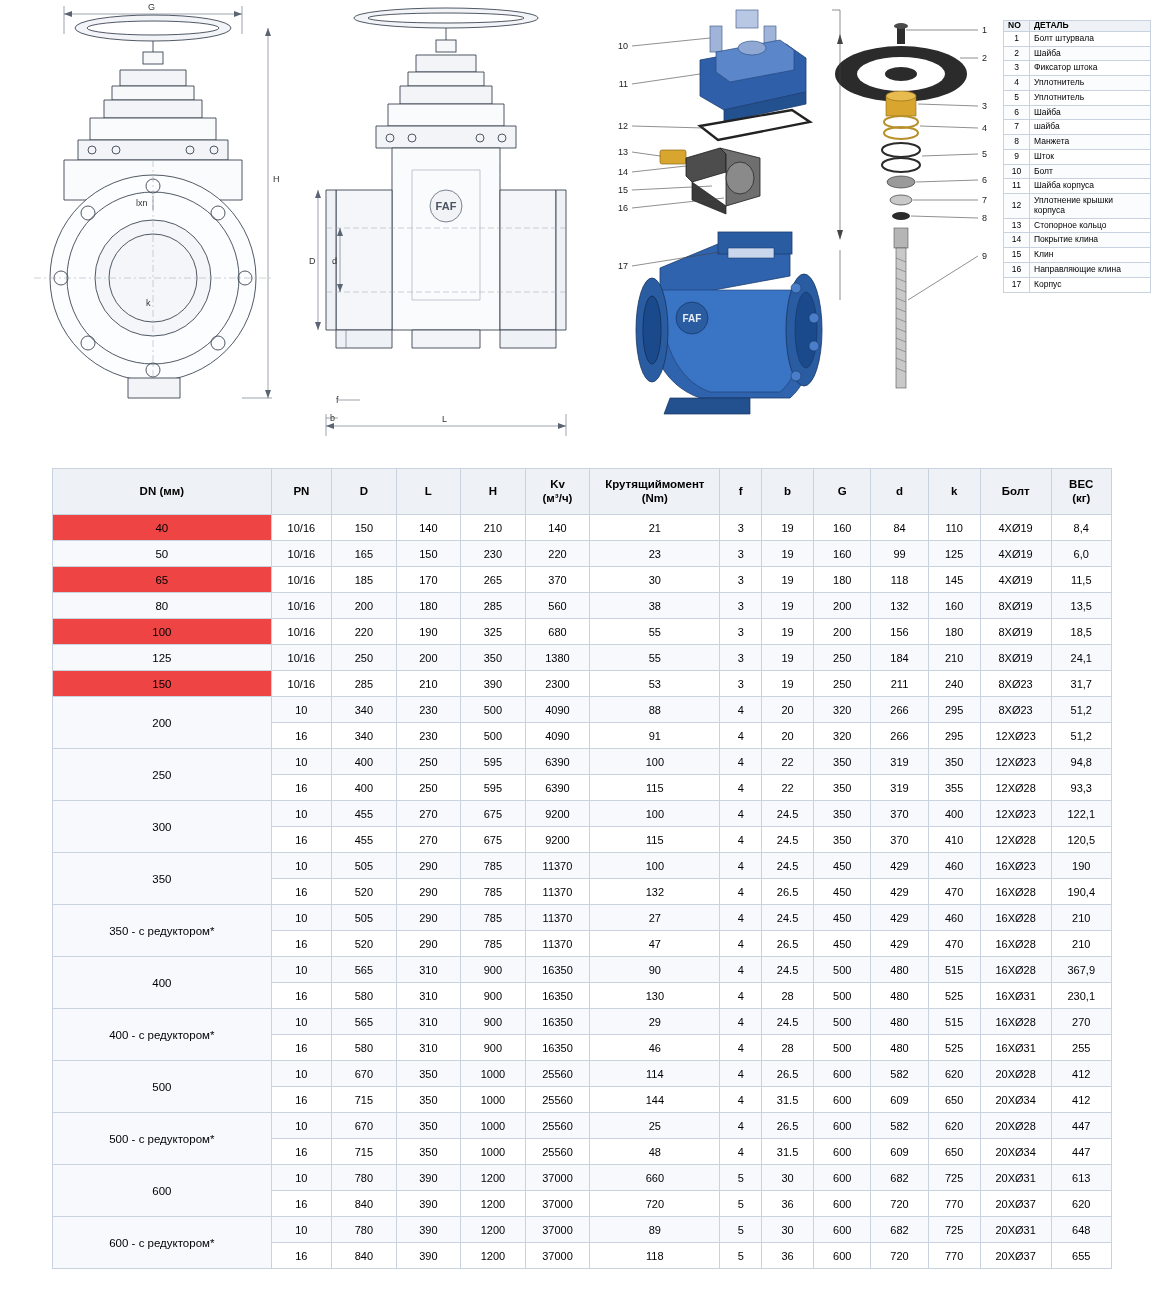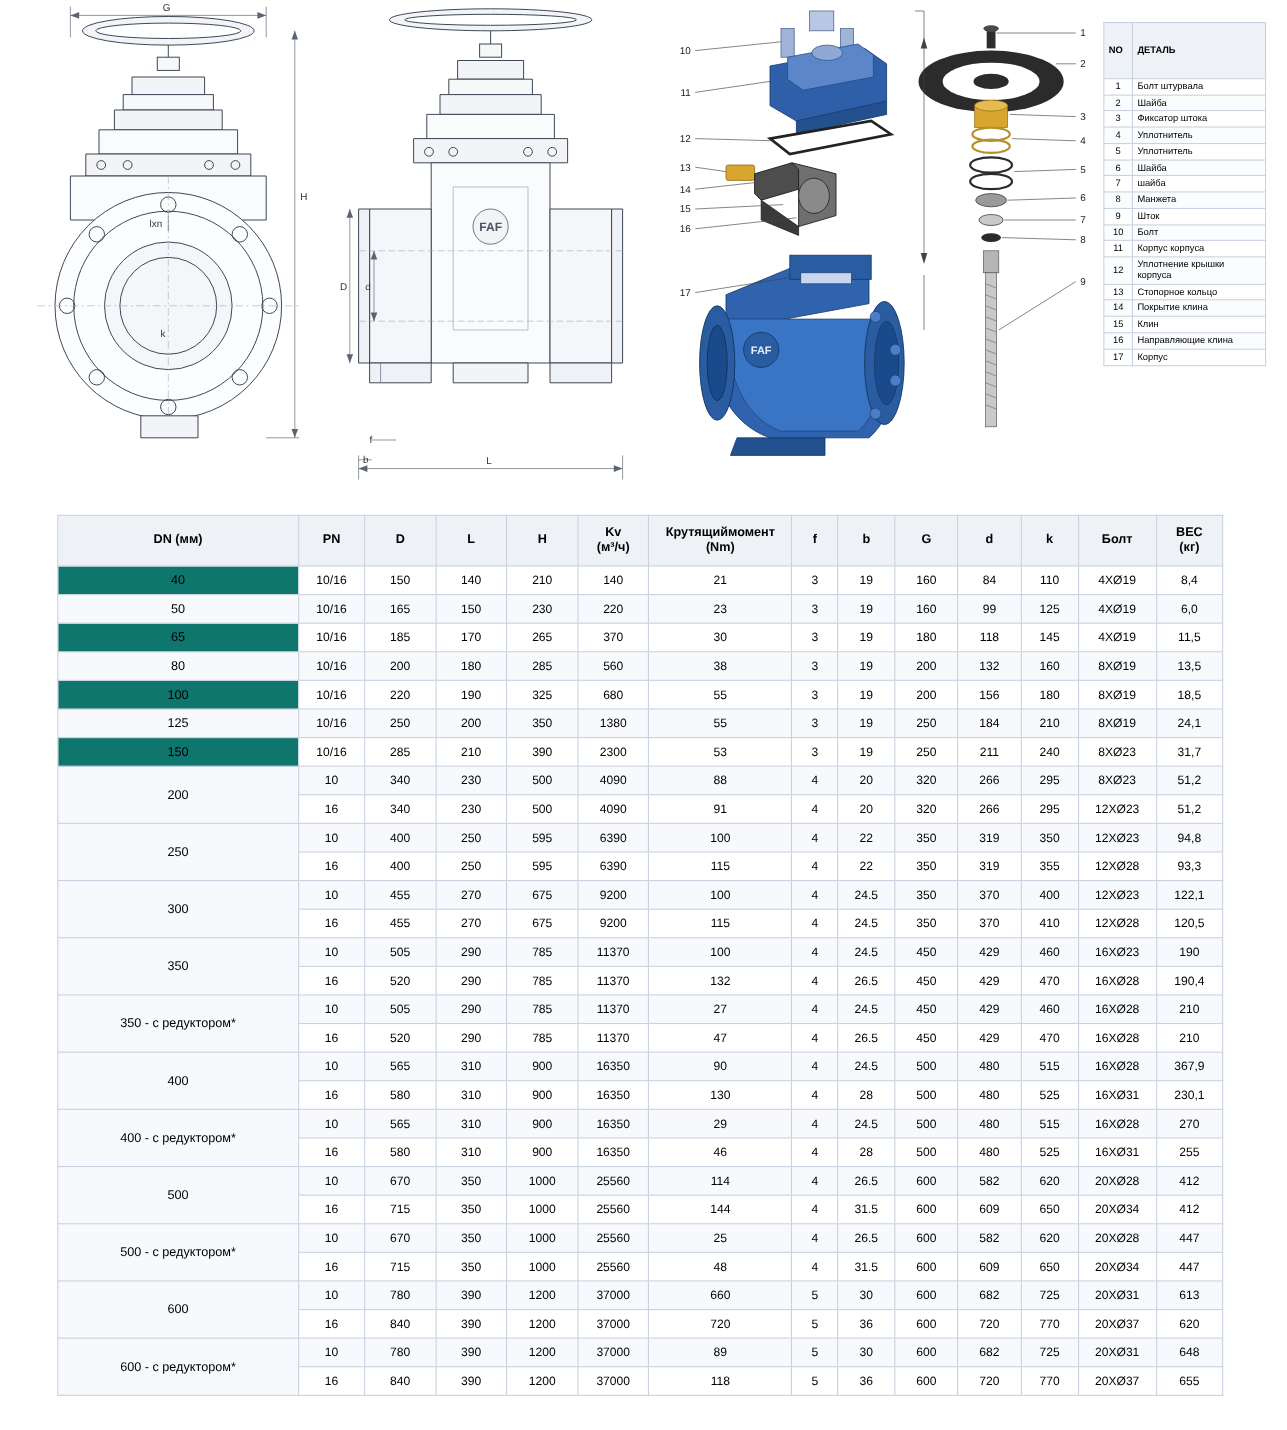--- a/index.html
+++ b/index.html
@@ -32,21 +32,21 @@
     border: 1px solid #c9d3e0;
     padding: 2px 4px;
     text-align: left;
     vertical-align: middle;
     line-height: 1.15;
   }
   .legend thead th {
     background: #eef2f7;
     font-weight: bold;
     font-size: 8.5px;
-    padding: 20px 4px;
+    padding: 0 4px;
   }
   .legend td.no { width: 26px; text-align: center; }
   .legend tbody tr:nth-child(even) { background: #fbfcfe; }
 
   
   .spec-wrap { position: absolute; left: 52px; top: 468px; width: 1064px; }
   table.spec {
     border-collapse: collapse;
     width: 1060px;
     font-size: 11px;
@@ -64,21 +64,21 @@
     font-weight: bold;
     height: 46px;
     line-height: 1.15;
     font-size: 11.5px;
     padding: 2px 1px;
   }
   table.spec tbody tr:nth-child(odd) { background: #ffffff; }
   table.spec tbody tr:nth-child(even) { background: #f7f9fc; }
   table.spec td.dn {
     font-size: 11.5px;
-    background: #0f766e;
+    background: #ef4444;
   }
   table.spec tbody tr:nth-child(even) td.dn { background: #f7f9fc; }
 
   
   col.c-dn { width: 210px; }
   col.c-pn { width: 58px; }
   col.c-d  { width: 62px; }
   col.c-l  { width: 62px; }
   col.c-h  { width: 62px; }
   col.c-kv { width: 62px; }
@@ -415,21 +415,21 @@
           <tr>
             <td class="no">9</td>
             <td>Шток</td>
           </tr>
           <tr>
             <td class="no">10</td>
             <td>Болт</td>
           </tr>
           <tr>
             <td class="no">11</td>
-            <td>Корпус корпуса</td>
+            <td>Шайба корпуса</td>
           </tr>
           <tr>
             <td class="no">12</td>
             <td>Уплотнение крышки корпуса</td>
           </tr>
           <tr>
             <td class="no">13</td>
             <td>Стопорное кольцо</td>
           </tr>
           <tr>

